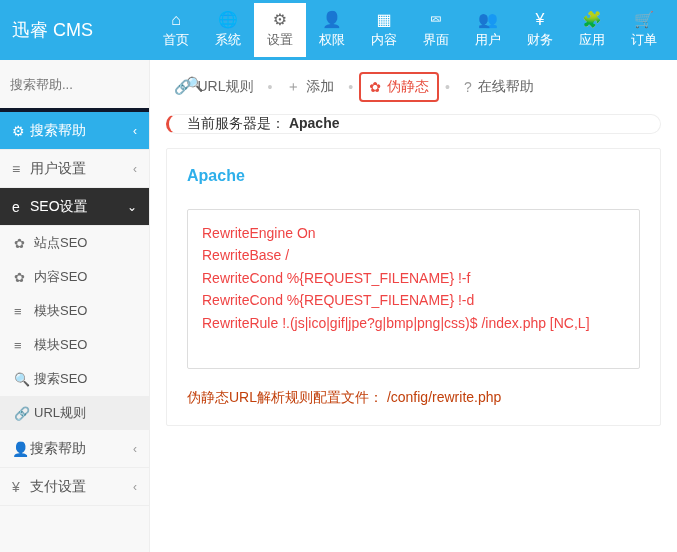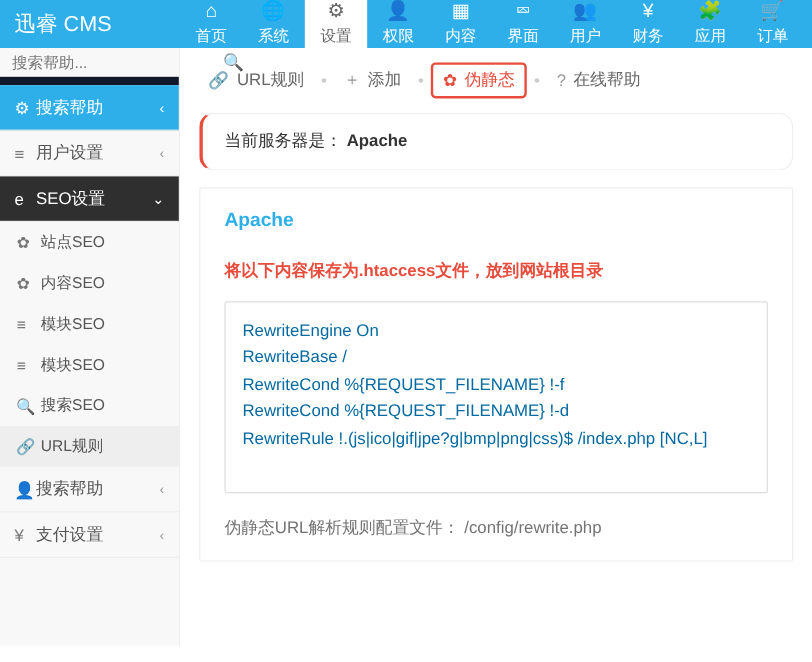--- a/index.html
+++ b/index.html
@@ -1,50 +1,50 @@
 <!DOCTYPE html>
 <html><head>
 <meta charset="utf-8">
 <style>
 *{box-sizing:border-box;margin:0;padding:0;font-family:"Helvetica Neue",Arial,"Microsoft YaHei",sans-serif}
 body{background:#fff;width:677px;height:552px;overflow:hidden;color:#333}
-.top{height:40px;background:#2eafea;color:#fff;display:flex;align-items:center}
+.top{height:60px;background:#2eafea;color:#fff;display:flex;align-items:center}
 .brand{width:150px;font-size:18px;padding-left:12px;font-weight:500}
 .tmenu{display:flex;height:54px}
 .titem{width:52px;display:flex;flex-direction:column;align-items:center;justify-content:center;font-size:13px;cursor:pointer}
 .titem.active{background:#fff;color:#666}
 .titem .ico{font-size:16px;line-height:1;margin-bottom:3px}
 .layout{display:flex;height:calc(552px - 54px)}
 .side{width:150px;background:#f8f8f8;border-right:1px solid #eee;display:flex;flex-direction:column}
-.search{display:flex;align-items:center;padding:4px 10px;border-bottom:7px solid #0f172a}
+.search{display:flex;align-items:center;padding:16px 10px;border-bottom:4px solid #0f172a}
 .search input{flex:1;border:0;background:transparent;font-size:13px;outline:none;color:#666}
 .search .sico{color:#bbb;font-size:14px}
 .grp{height:38px;display:flex;align-items:center;padding:0 12px;font-size:14px;color:#555;cursor:pointer;border-bottom:1px solid #eee}
 .grp .gico{width:18px;color:#777;font-size:14px}
 .grp .arrow{margin-left:auto;color:#999;font-size:12px}
 .grp.primary{background:#2eafea;color:#fff}
 .grp.primary .gico,.grp.primary .arrow{color:#fff}
 .grp.dark{background:#2f2f2f;color:#fff}
 .grp.dark .gico,.grp.dark .arrow{color:#fff}
 .sub{height:34px;display:flex;align-items:center;padding:0 12px 0 14px;font-size:13px;color:#555;cursor:pointer}
 .sub .sico2{width:20px;color:#777;font-size:13px}
 .sub.active{background:#eee}
 .main{flex:1;overflow:auto}
 .tabs{display:flex;align-items:center;padding:12px 16px;gap:6px;font-size:14px;color:#666}
 .tab{display:inline-flex;align-items:center;gap:6px;padding:4px 8px;cursor:pointer}
 .tab .tico{color:#999}
 .tab.active{color:#e74c3c;border:2px solid #e74c3c;border-radius:4px}
 .tab.active .tico{color:#e74c3c}
 .dot{color:#ccc}
-.card{margin:0 16px 14px 16px;border:1px solid #eee;border-left:3px solid #e74c3c;border-radius:12px;padding:14px 18px;font-size:14px;color:#333}
+.card{margin:0 16px 14px 16px;border:1px solid #eee;border-left:3px solid #e74c3c;border-radius:12px;padding:0 18px;font-size:14px;color:#333}
 .panel{margin:0 16px;border:1px solid #eee;border-radius:2px;padding:18px 20px}
 .ptitle{color:#2eafea;font-size:16px;font-weight:600;margin-bottom:24px}
 .warn{color:#e74c3c;font-size:14px;font-weight:600;margin-bottom:16px}
-.codebox{border:1px solid #ddd;border-radius:2px;padding:12px 14px;font-size:14px;color:#0369a1;line-height:1.6;white-space:pre-wrap;font-family:inherit;min-height:160px;margin-bottom:20px}
-.cfgline{font-size:14px;color:#737373}
+.codebox{border:1px solid #ddd;border-radius:2px;padding:12px 14px;font-size:14px;color:#ef4444;line-height:1.6;white-space:pre-wrap;font-family:inherit;min-height:160px;margin-bottom:20px}
+.cfgline{font-size:14px;color:#c2410c}
 </style>
 </head>
 <body>
 
 <div class="top">
   <div class="brand">迅睿 CMS</div>
   <div class="tmenu" id="tmenu">
       <div class="titem">
         <span class="ico">⌂</span>
         <span>首页</span>
@@ -170,21 +170,20 @@
         </span>
       </div>
 
     <div class="card">
       <span>当前服务器是：</span>
       <b>Apache</b>
     </div>
 
     <div class="panel">
       <div class="ptitle">Apache</div>
-      <div class="warn">将以下内容保存为.htaccess文件，放到网站根目录</div>
       <div class="codebox">RewriteEngine On
 RewriteBase /
 RewriteCond %{REQUEST_FILENAME} !-f
 RewriteCond %{REQUEST_FILENAME} !-d
 RewriteRule !.(js|ico|gif|jpe?g|bmp|png|css)$ /index.php [NC,L]</div>
       <div class="cfgline">
         <span>伪静态URL解析规则配置文件：</span>
         <span>/config/rewrite.php</span>
       </div>
     </div>

